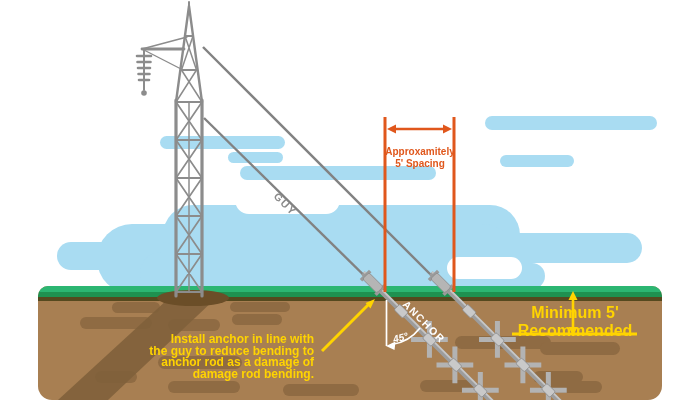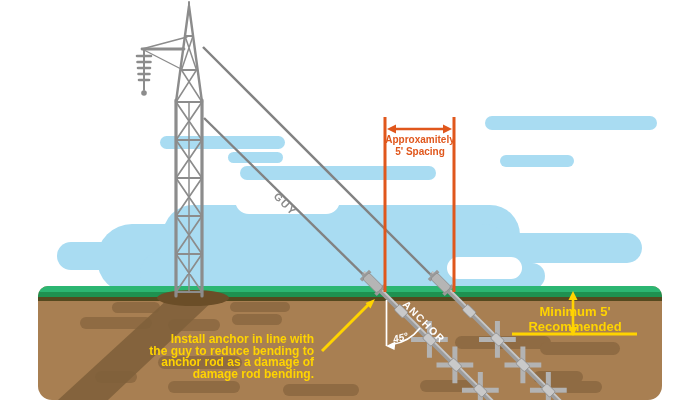--- a/index.html
+++ b/index.html
@@ -9,21 +9,21 @@
   .whitepill{position:absolute;background:#ffffff;border-radius:999px;}
   .ground{position:absolute;left:38px;top:286px;width:624px;height:114px;background:#a87f52;
           border-radius:10px 10px 14px 14px;overflow:hidden;}
   .grass{position:absolute;left:0;width:100%;}
   .patch{position:absolute;background:#8f6b43;border-radius:999px;}
   svg.lines{position:absolute;left:0;top:0;width:700px;height:400px;}
   .lbl{position:absolute;font-weight:bold;}
   .lbl-orange{color:#e0571c;font-size:10px;line-height:12px;text-align:center;}
   .lbl-yellow{color:#ffd400;}
   .cap{font-size:12px;line-height:11.5px;text-align:right;}
-  .min{font-size:13px;text-align:center;}
+  .min{font-size:16px;text-align:center;}
   .angle{color:#ffffff;font-size:10px;font-style:italic;transform:rotate(-14deg);}
 </style>
 </head>
 <body>
 
 <div class="scene">
 
   <div class="pill" style="left:163px;top:205px;width:357px;height:60px"></div>
   <div class="pill" style="left:97px;top:224px;width:420px;height:70px"></div>
   <div class="pill" style="left:57px;top:242px;width:120px;height:28px"></div>
@@ -147,21 +147,21 @@
     <g>
       <path d="M386.5,300 V346" stroke="#ffffff" stroke-width="1.7"></path>
       <path d="M392,344.5 Q409,342 420,328" stroke="#ffffff" stroke-width="1.7" fill="none"></path>
       <polygon points="386,346 395.5,341.5 394.5,350" fill="#ffffff"></polygon>
     </g>
 
     <text transform="translate(273,197) rotate(45)" font-family="Liberation Sans, sans-serif" font-size="10.5" font-weight="bold" letter-spacing="1.5" fill="#8a8a8a">GUY</text>
     <text transform="translate(402,305) rotate(45)" font-family="Liberation Sans, sans-serif" font-size="10.5" font-weight="bold" letter-spacing="1.5" fill="#ffffff">ANCHOR</text>
   </svg>
 
-  <div class="lbl lbl-orange" style="left:372px;top:134px;width:96px">
+  <div class="lbl lbl-orange" style="left:372px;top:146px;width:96px">
     <div>Approxamitely</div>
     <div>5' Spacing</div>
   </div>
 
   <div class="lbl lbl-yellow min" style="left:493px;top:304px;width:164px">Minimum 5' Recommended</div>
 
   <div class="lbl lbl-yellow cap" style="left:138px;top:334px;width:176px">
     <div>Install anchor in line with</div>
     <div>the guy to reduce bending to</div>
     <div>anchor rod as a damage of</div>

